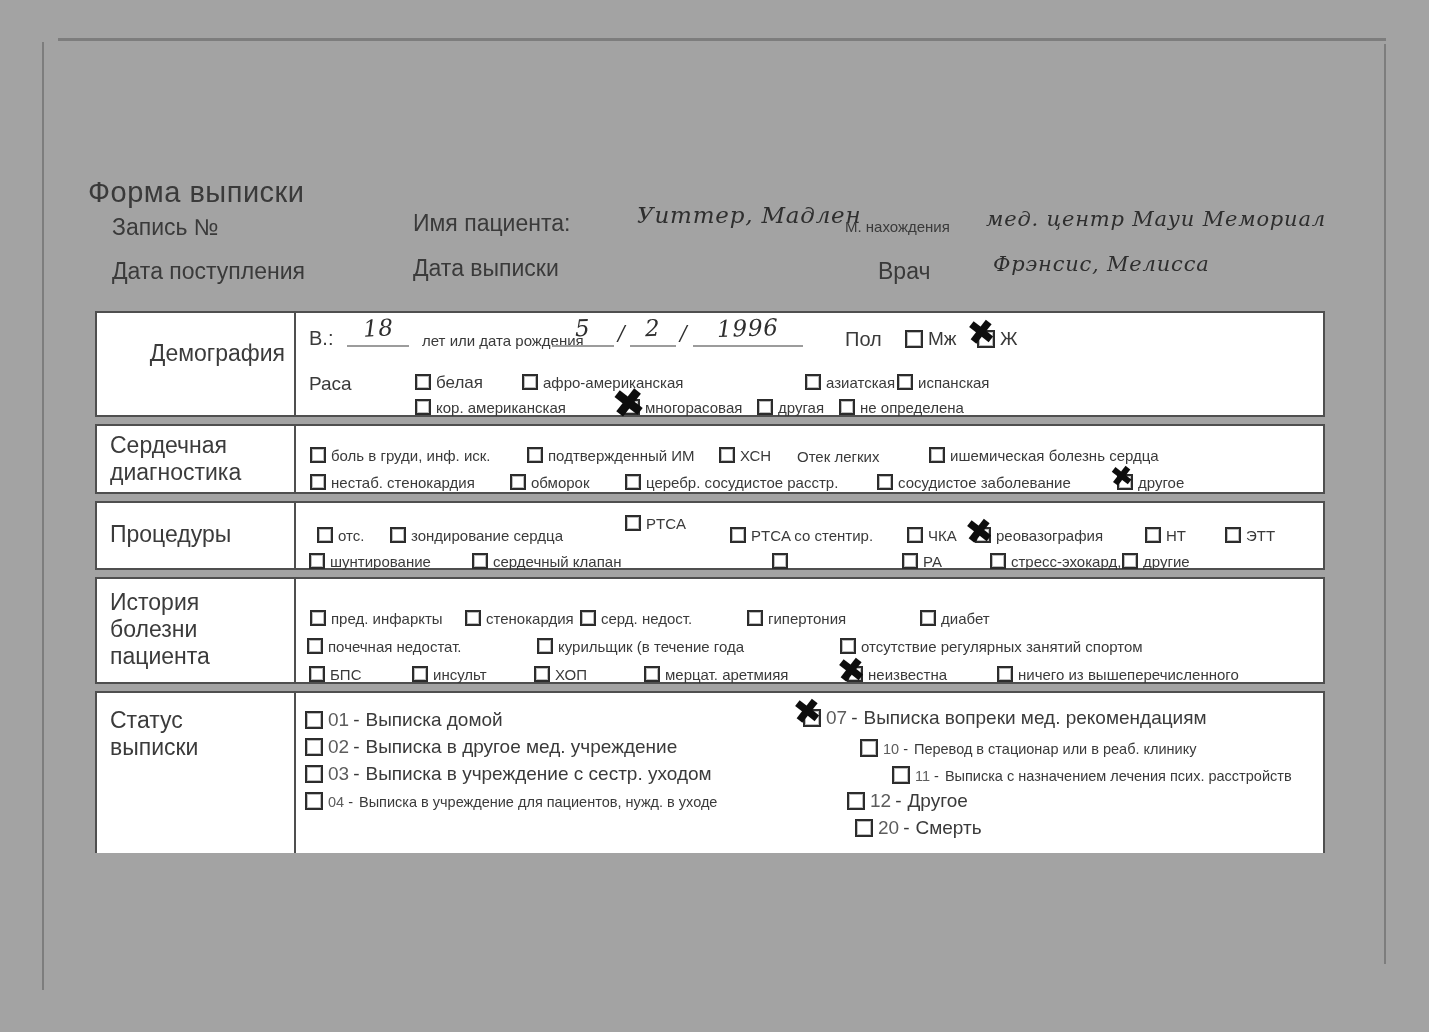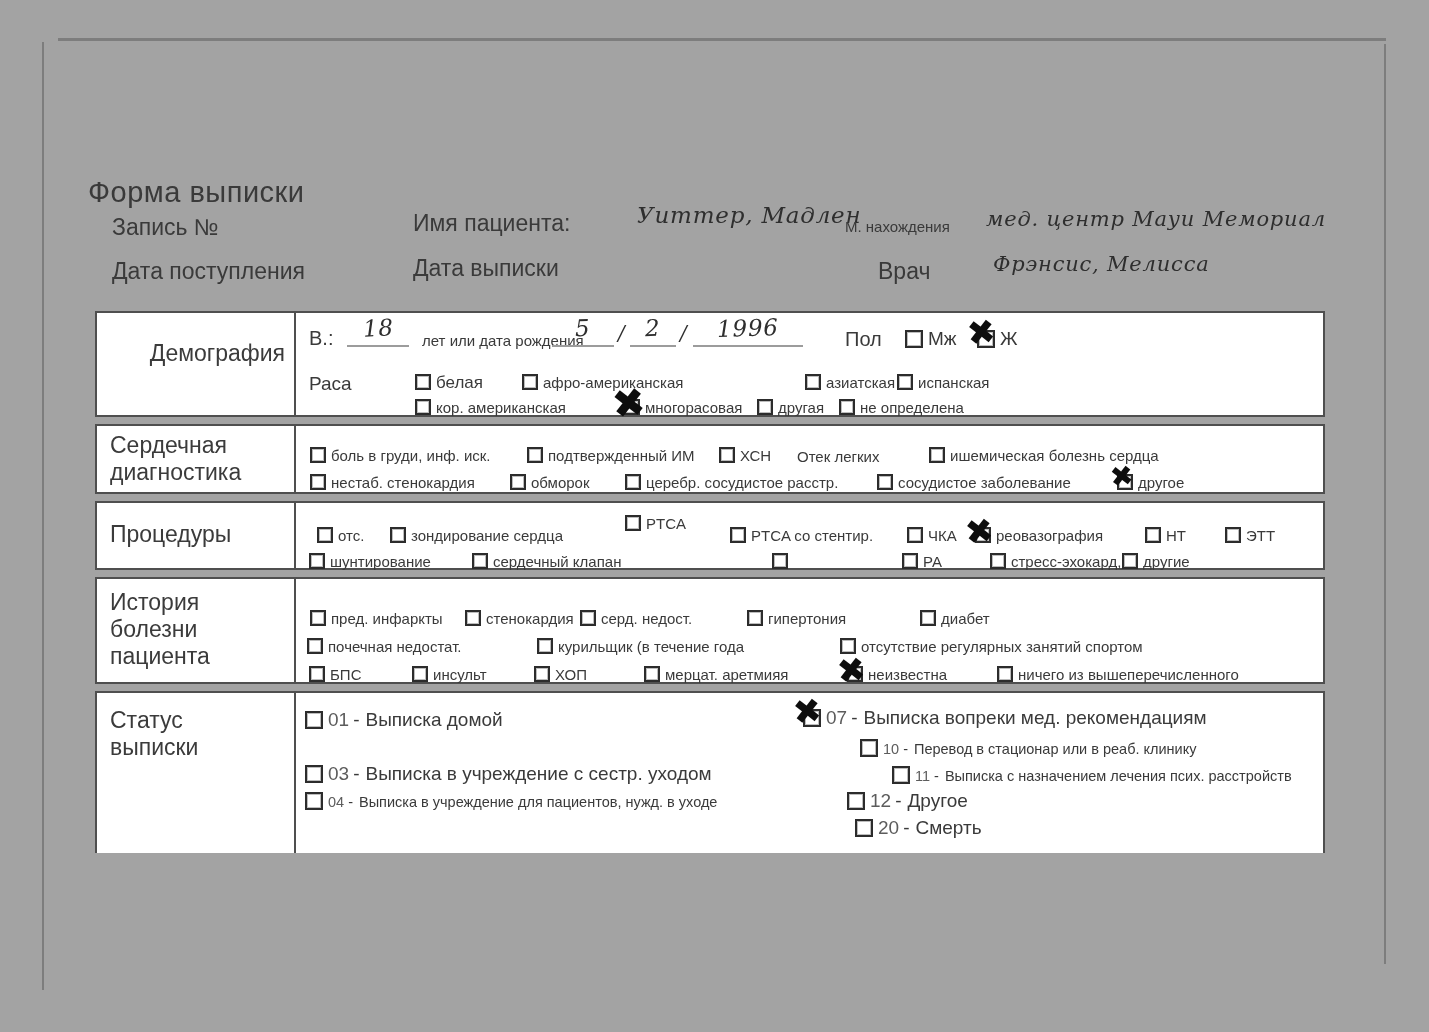--- a/index.html
+++ b/index.html
@@ -250,20 +250,23 @@
     </span>
   </div>
 
   <div class="row-box" style="top:691px;height:162px;border-bottom:none;">
     <div class="divider"></div>
     <div class="row-label" style="top:14px;width:115px;">Статус выписки</div>
 
     <span class="ci status-big" style="left:208px;top:16px;">
       <span class="cb lg"></span><span class="code">01</span><span class="dash">-</span><span class="lb">Выписка домой</span>
     </span>
+    <span class="ci status-big" style="left:208px;top:43px;">
+      <span class="cb lg"></span><span class="code">02</span><span class="dash">-</span><span class="lb">Выписка в другое мед. учреждение</span>
+    </span>
     <span class="ci status-big" style="left:208px;top:70px;">
       <span class="cb lg"></span><span class="code">03</span><span class="dash">-</span><span class="lb">Выписка в учреждение с сестр. уходом</span>
     </span>
     <span class="ci status-sm" style="left:208px;top:99px;">
       <span class="cb lg"></span><span class="code">04</span><span class="dash">-</span><span class="lb">Выписка в учреждение для пациентов, нужд.  в уходе</span>
     </span>
 
     <span class="ci status-big" style="left:706px;top:14px;">
       <span class="cb lg"></span><span class="xm b34">✖</span><span class="code">07</span><span class="dash">-</span><span class="lb">Выписка вопреки мед. рекомендациям</span>
     </span>

